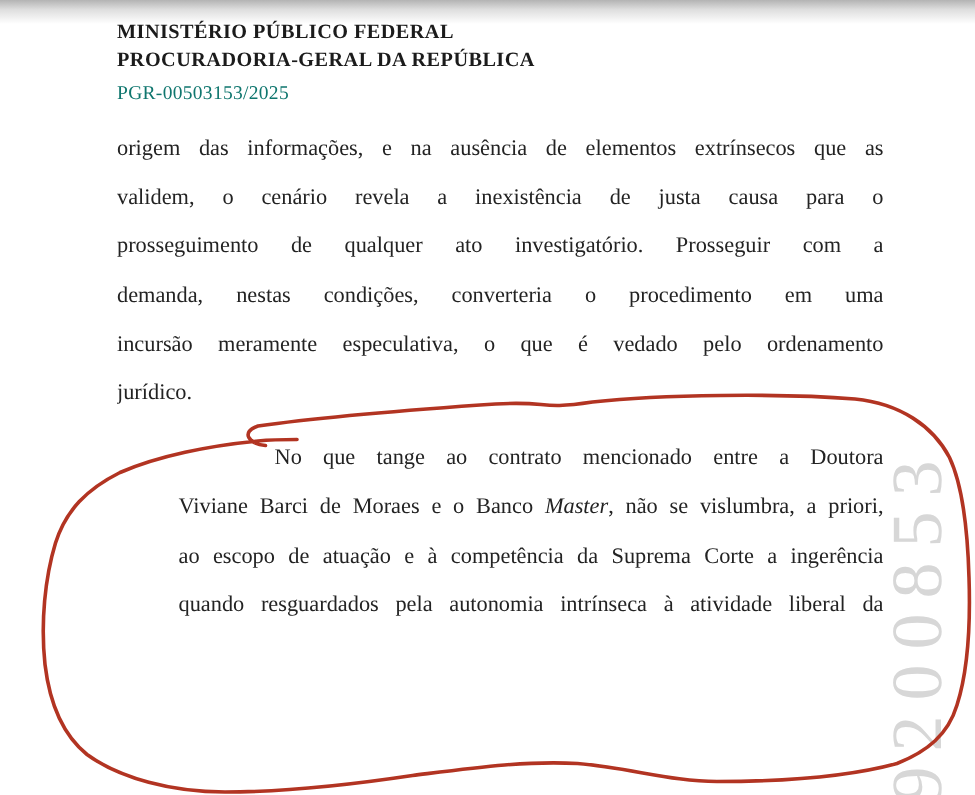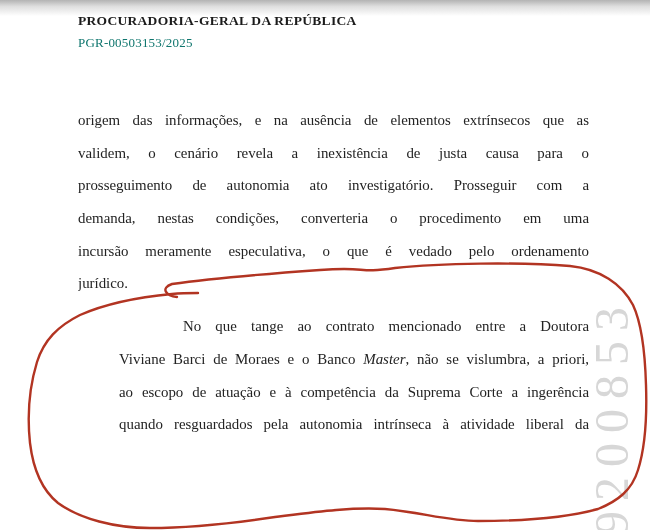--- a/index.html
+++ b/index.html
@@ -46,21 +46,21 @@
   }
   .header .ref {
     font-size: 13px;
     line-height: 17px;
     margin-top: 4px;
     letter-spacing: 0.2px;
     color: #0f766e;
   }
 
   .body-text {
-    position: absolute; left: 78px; top: 104px;
+    position: absolute; left: 78px; top: 83px;
     width: 511px;
     color: #232323;
     font-size: 14.9px;
     z-index: 2;
   }
   .line {
     height: 32.7px;
     line-height: 32.7px;
     text-align: justify;
     text-align-last: justify;
@@ -83,29 +83,30 @@
 </head>
 <body>
 
 <div class="page">
 
   <div class="top-gradient"></div>
 
   <div class="watermark">9200853</div>
 
   <div class="header">
+    <div class="h-line">MINISTÉRIO PÚBLICO FEDERAL</div>
     <div class="h-line">PROCURADORIA-GERAL DA REPÚBLICA</div>
     <div class="ref">PGR-00503153/2025</div>
   </div>
 
   <div class="body-text">
     <div class="para1">
       <div class="line">origem das informações, e na ausência de elementos extrínsecos que as</div>
       <div class="line">validem, o cenário revela a inexistência de justa causa para o</div>
-      <div class="line">prosseguimento de autonomia ato investigatório. Prosseguir com a</div>
+      <div class="line">prosseguimento de qualquer ato investigatório. Prosseguir com a</div>
       <div class="line">demanda, nestas condições, converteria o procedimento em uma</div>
       <div class="line">incursão meramente especulativa, o que é vedado pelo ordenamento</div>
       <div class="line lastline">jurídico.</div>
     </div>
 
     <div class="para2">
       <div class="line indent">No que tange ao contrato mencionado entre a Doutora</div>
       <div class="line"><span>Viviane Barci de Moraes e o Banco </span><span class="ital">Master</span><span>, não se vislumbra, a priori,</span></div>
       <div class="line">ao escopo de atuação e à competência da Suprema Corte a ingerência</div>
       <div class="line">quando resguardados pela autonomia intrínseca à atividade liberal da</div>

